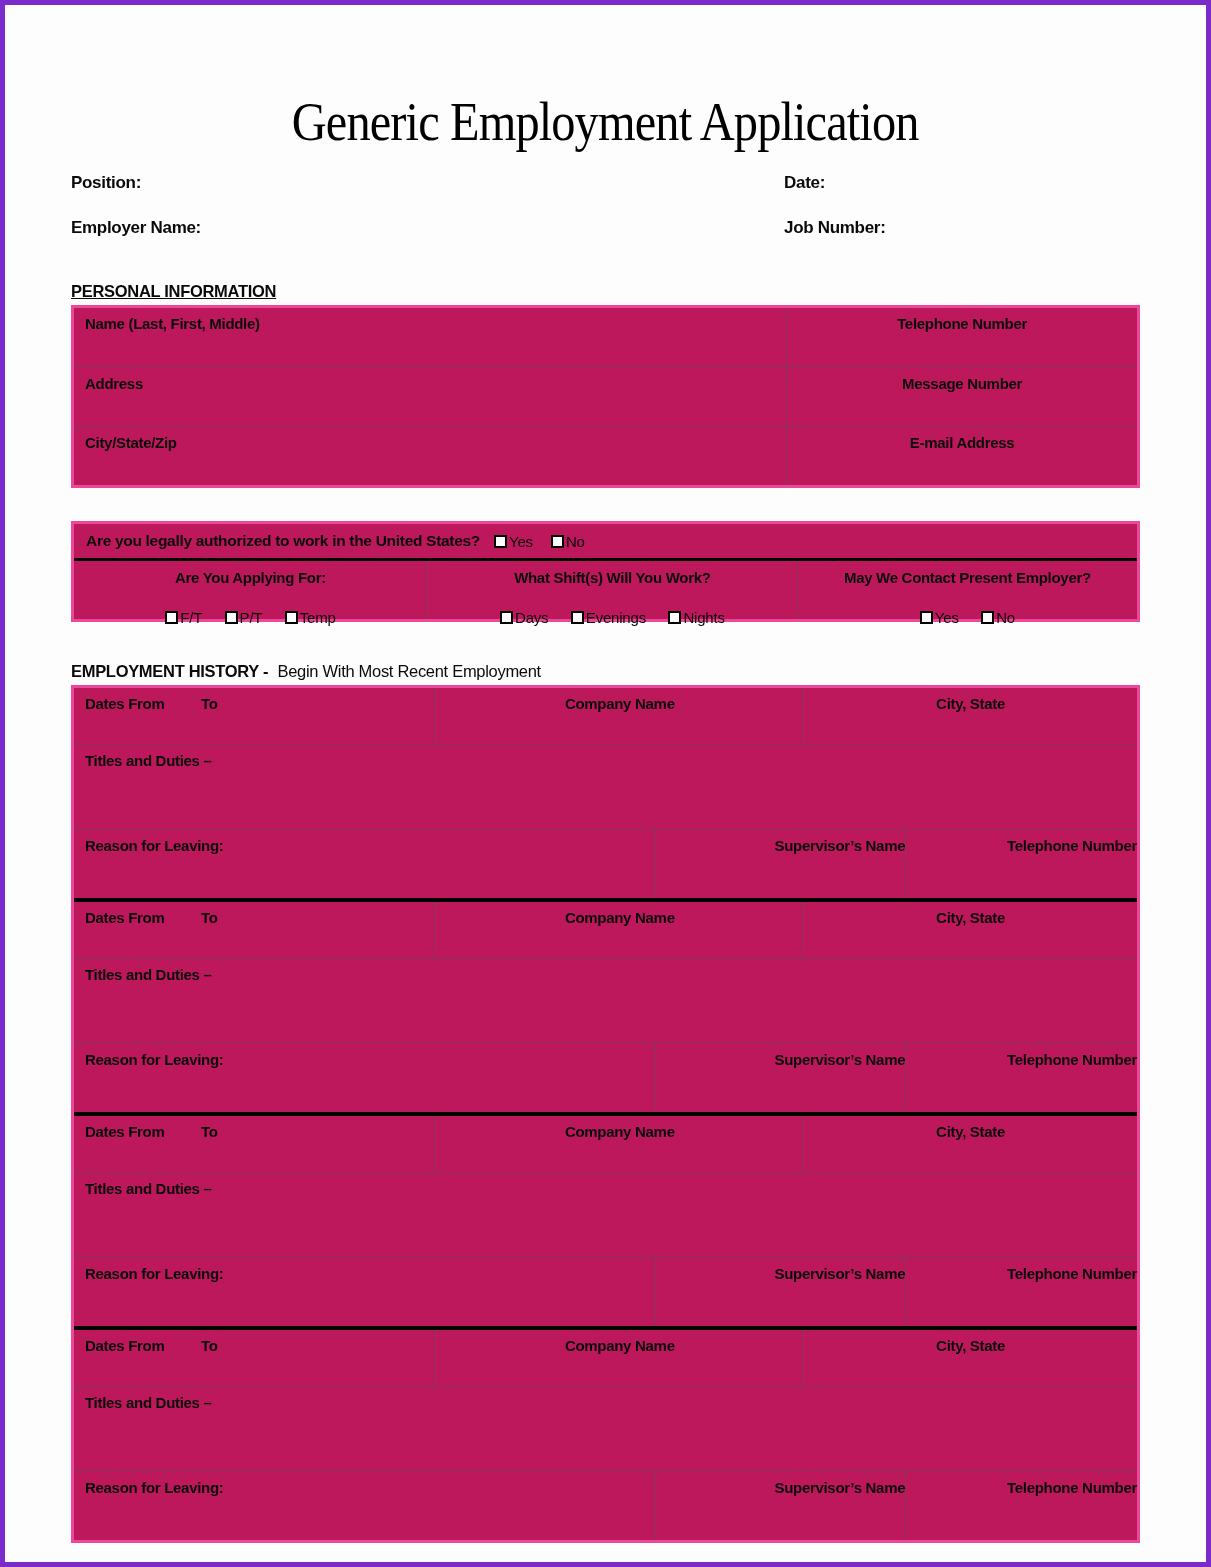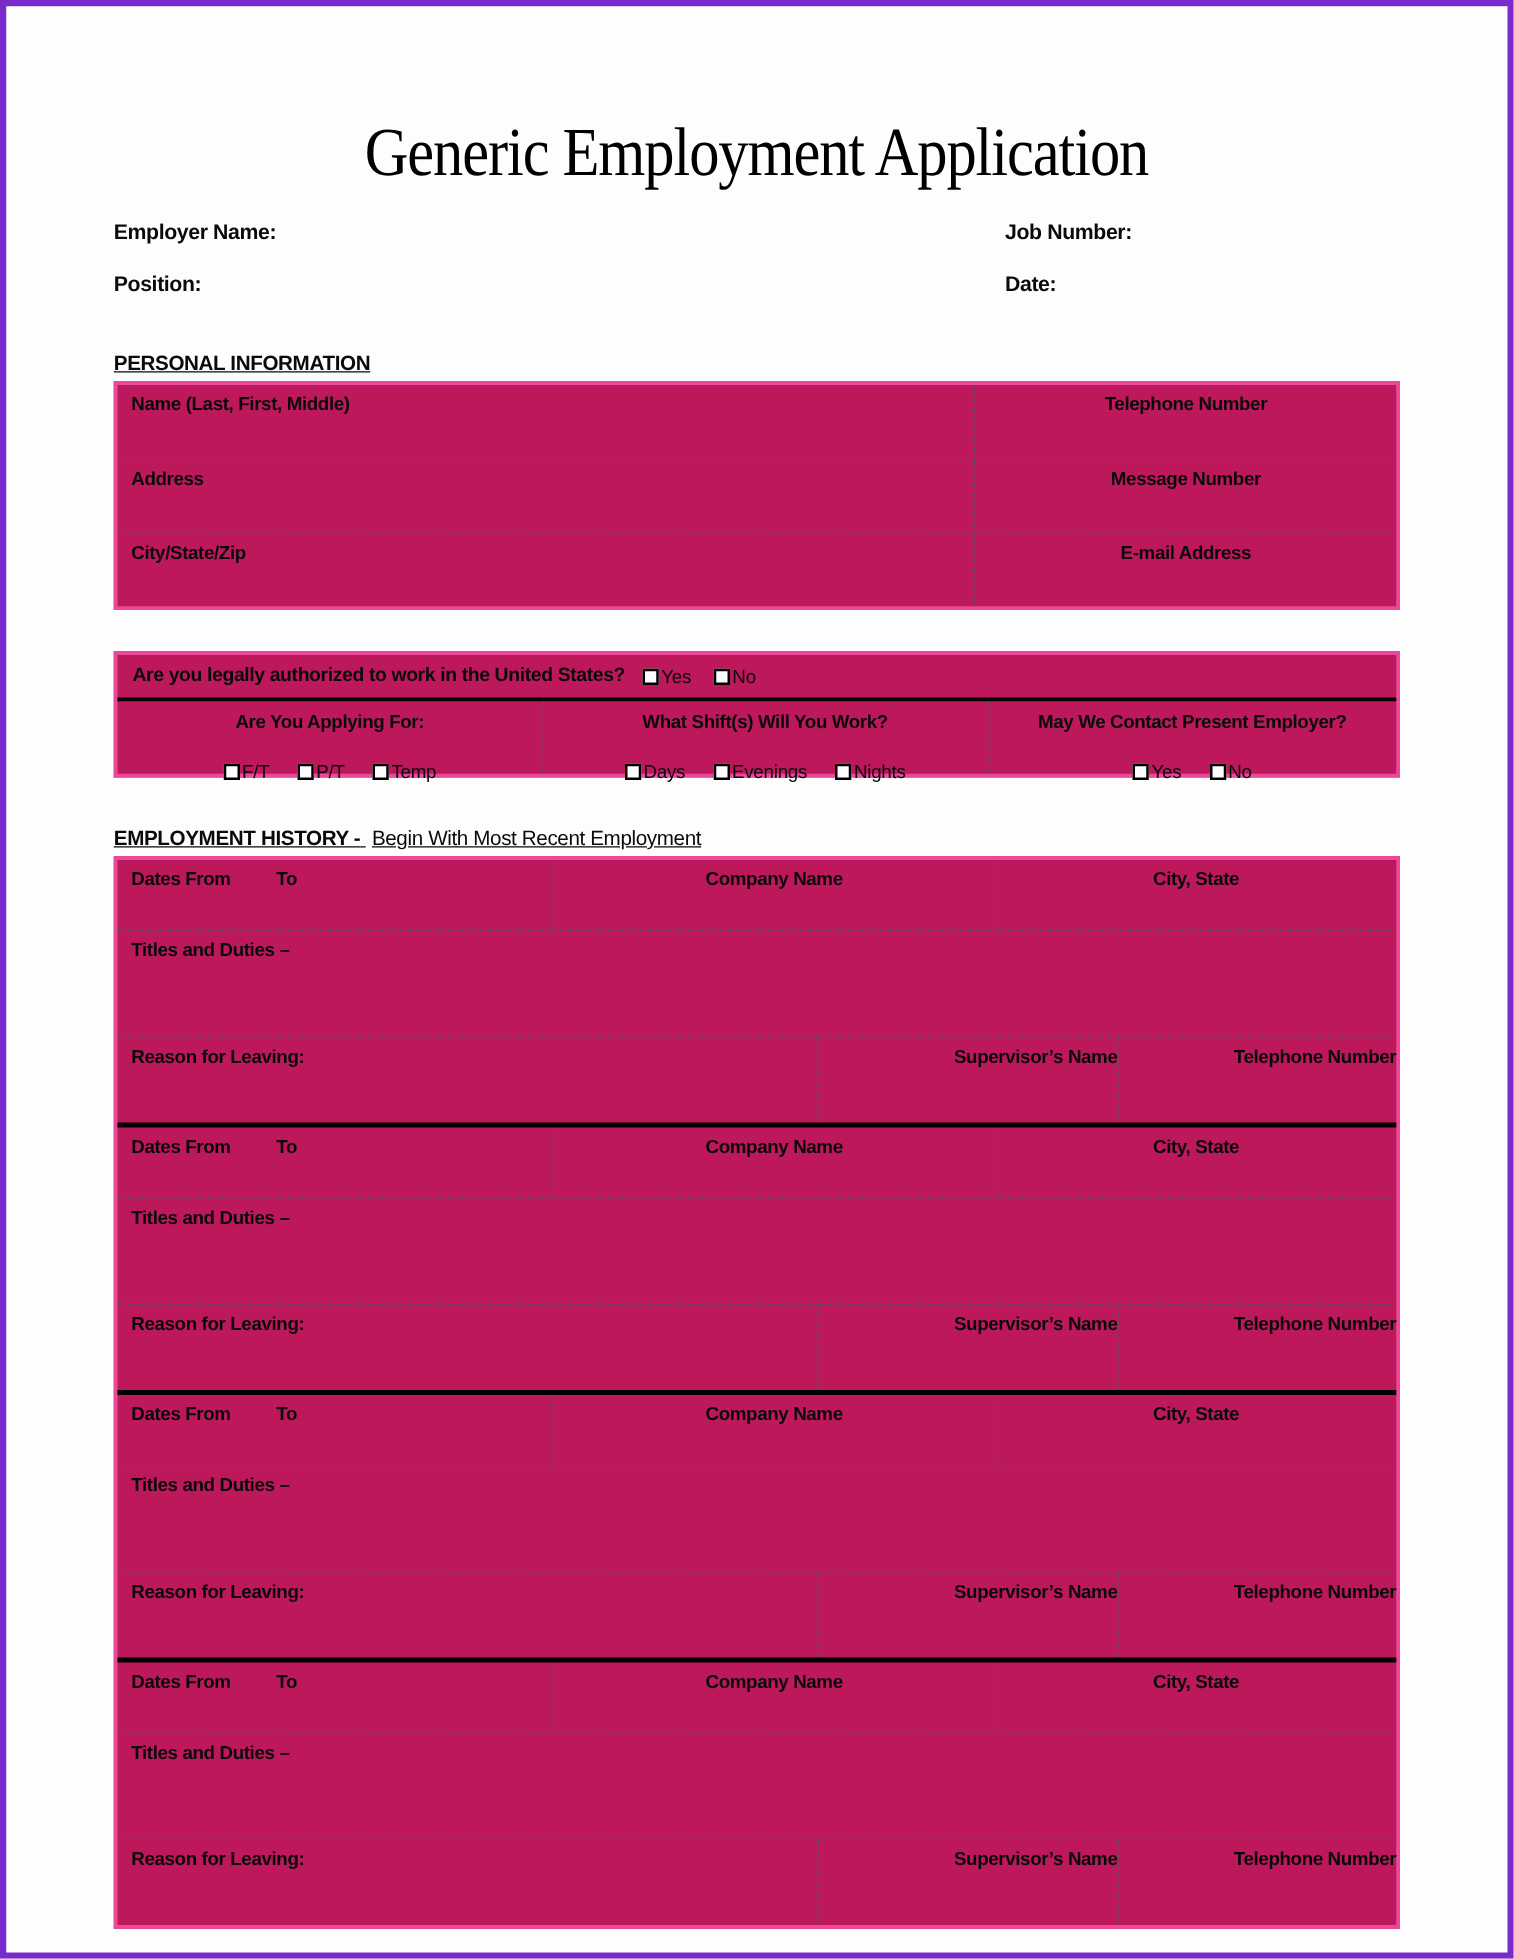--- a/index.html
+++ b/index.html
@@ -2,21 +2,21 @@
 <html><head>
 <meta charset="utf-8">
 <style>
   * { margin: 0; padding: 0; box-sizing: border-box; }
   html, body { background: #ffffff; }
   .page {
     width: 1211px;
     height: 1567px;
     background: #fdfdfd;
     border: 5px solid #7a2bca;
-    padding: 0 86px;
+    padding: 0 66px;
     font-family: "Liberation Sans", sans-serif;
     color: #0a0a0a;
     position: relative;
     overflow: hidden;
   }
   
   .title-wrap { text-align: center; margin-top: 88px; height: 58px; }
   .title {
     display: inline-block;
     font-family: "Liberation Serif", serif;
@@ -41,21 +41,20 @@
   .section-heading {
     margin-top: 44px;
     font-weight: bold; font-size: 16.5px; letter-spacing: -0.3px;
     text-decoration: underline;
     height: 20px;
   }
   .eh-heading {
     margin-top: 40px;
     font-size: 16.5px; letter-spacing: -0.3px;
     height: 20px;
-    text-decoration: underline;
   }
   .eh-heading .bold { font-weight: bold; }
   .eh-heading .rest { font-weight: normal; margin-left: 5px; }
   
   .tbl { border: 3px solid #ec4899; background: #be185d; }
   .cell-label { font-weight: bold; font-size: 15px; letter-spacing: -0.3px; }
   
   .t-personal { margin-top: 3px; }
   .p-row { display: grid; grid-template-columns: 67% 33%; height: 59px; }
   .p-row + .p-row { border-top: 1px dotted #555; }
@@ -102,27 +101,27 @@
 </style>
 </head>
 <body>
 
 <div class="page">
 
   <div class="title-wrap">
     <h1 class="title">Generic Employment Application</h1>
   </div>
 
+  <div class="hdr-row r2">
+    <span class="hdr-label">Position:</span>
+    <span class="hdr-label right">Date:</span>
+  </div>
   <div class="hdr-row r1">
     <span class="hdr-label">Employer Name:</span>
     <span class="hdr-label right">Job Number:</span>
-  </div>
-  <div class="hdr-row r2">
-    <span class="hdr-label">Position:</span>
-    <span class="hdr-label right">Date:</span>
   </div>
 
   <div class="section-heading">PERSONAL INFORMATION</div>
 
   <div class="tbl t-personal">
     <div class="p-row">
       <div class="p-left">
         <span class="cell-label">Name (Last, First, Middle)</span>
       </div>
       <div class="p-right">

